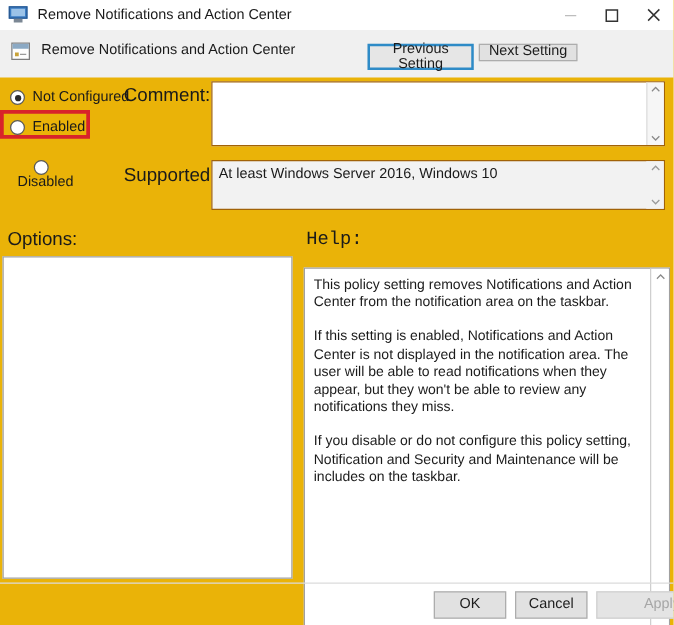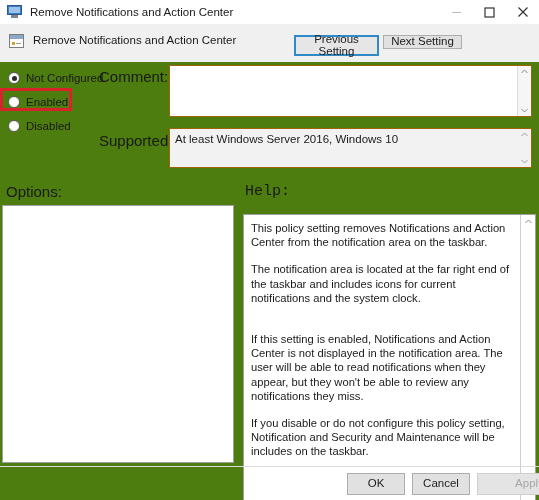--- a/index.html
+++ b/index.html
@@ -8,21 +8,21 @@
     background: #ffffff;
   }
   body {
     font-family: "Liberation Sans", sans-serif;
     -webkit-font-smoothing: antialiased;
   }
   .window {
     position: relative;
     width: 539px;
     height: 500px;
-    background: #4d7c0f;
+    background: #eab308;
     box-sizing: border-box;
     overflow: hidden;
   }
 
   
   .titlebar {
     position: absolute;
     left: 0; top: 0;
     width: 539px; height: 24px;
     background: #ffffff;
@@ -149,21 +149,21 @@
     width: 160px;
   }
   .radio-row {
     position: absolute;
     display: flex;
     align-items: center;
     height: 16px;
   }
   .radio-row.r1 { left: 8px; top: 8px; }
   .radio-row.r2 { left: 8px; top: 32px; }
-  .radio-row.r3 { left: 8px; top: 56px; }
+  .radio-row.r3 { left: 8px; top: 66px; flex-direction: column; }
   .radio-circle {
     width: 12px; height: 12px;
     border-radius: 50%;
     border: 1px solid #5a5a5a;
     background: #ffffff;
     box-sizing: border-box;
     position: relative;
     flex: 0 0 auto;
   }
   .radio-circle.checked::after {
@@ -413,21 +413,20 @@
   <span class="field-label lbl-options">Options:</span>
   <span class="field-label lbl-help">Help:</span>
 
   <div class="panel panel-options">
     <div></div>
   </div>
 
   <div class="panel panel-help">
     <div class="help-text">
       <p>This policy setting removes Notifications and Action Center from the notification area on the taskbar.</p>
-      <p class="gap-after">The notification area is located at the far right end of the taskbar and includes icons for current notifications and the system clock.</p>
       <p>If this setting is enabled, Notifications and Action Center is not displayed in the notification area. The user will be able to read notifications when they appear, but they won't be able to review any notifications they miss.</p>
       <p>If you disable or do not configure this policy setting, Notification and Security and Maintenance will be includes on the taskbar.</p>
 
     </div>
     <div class="help-scroll">
       <span class="arrow">
         <svg width="7" height="5" viewBox="0 0 7 5">
             <path d="M0.5 4 L3.5 1 L6.5 4" stroke="#8a8a8a" stroke-width="1" fill="none"></path>
           </svg>
       </span>

